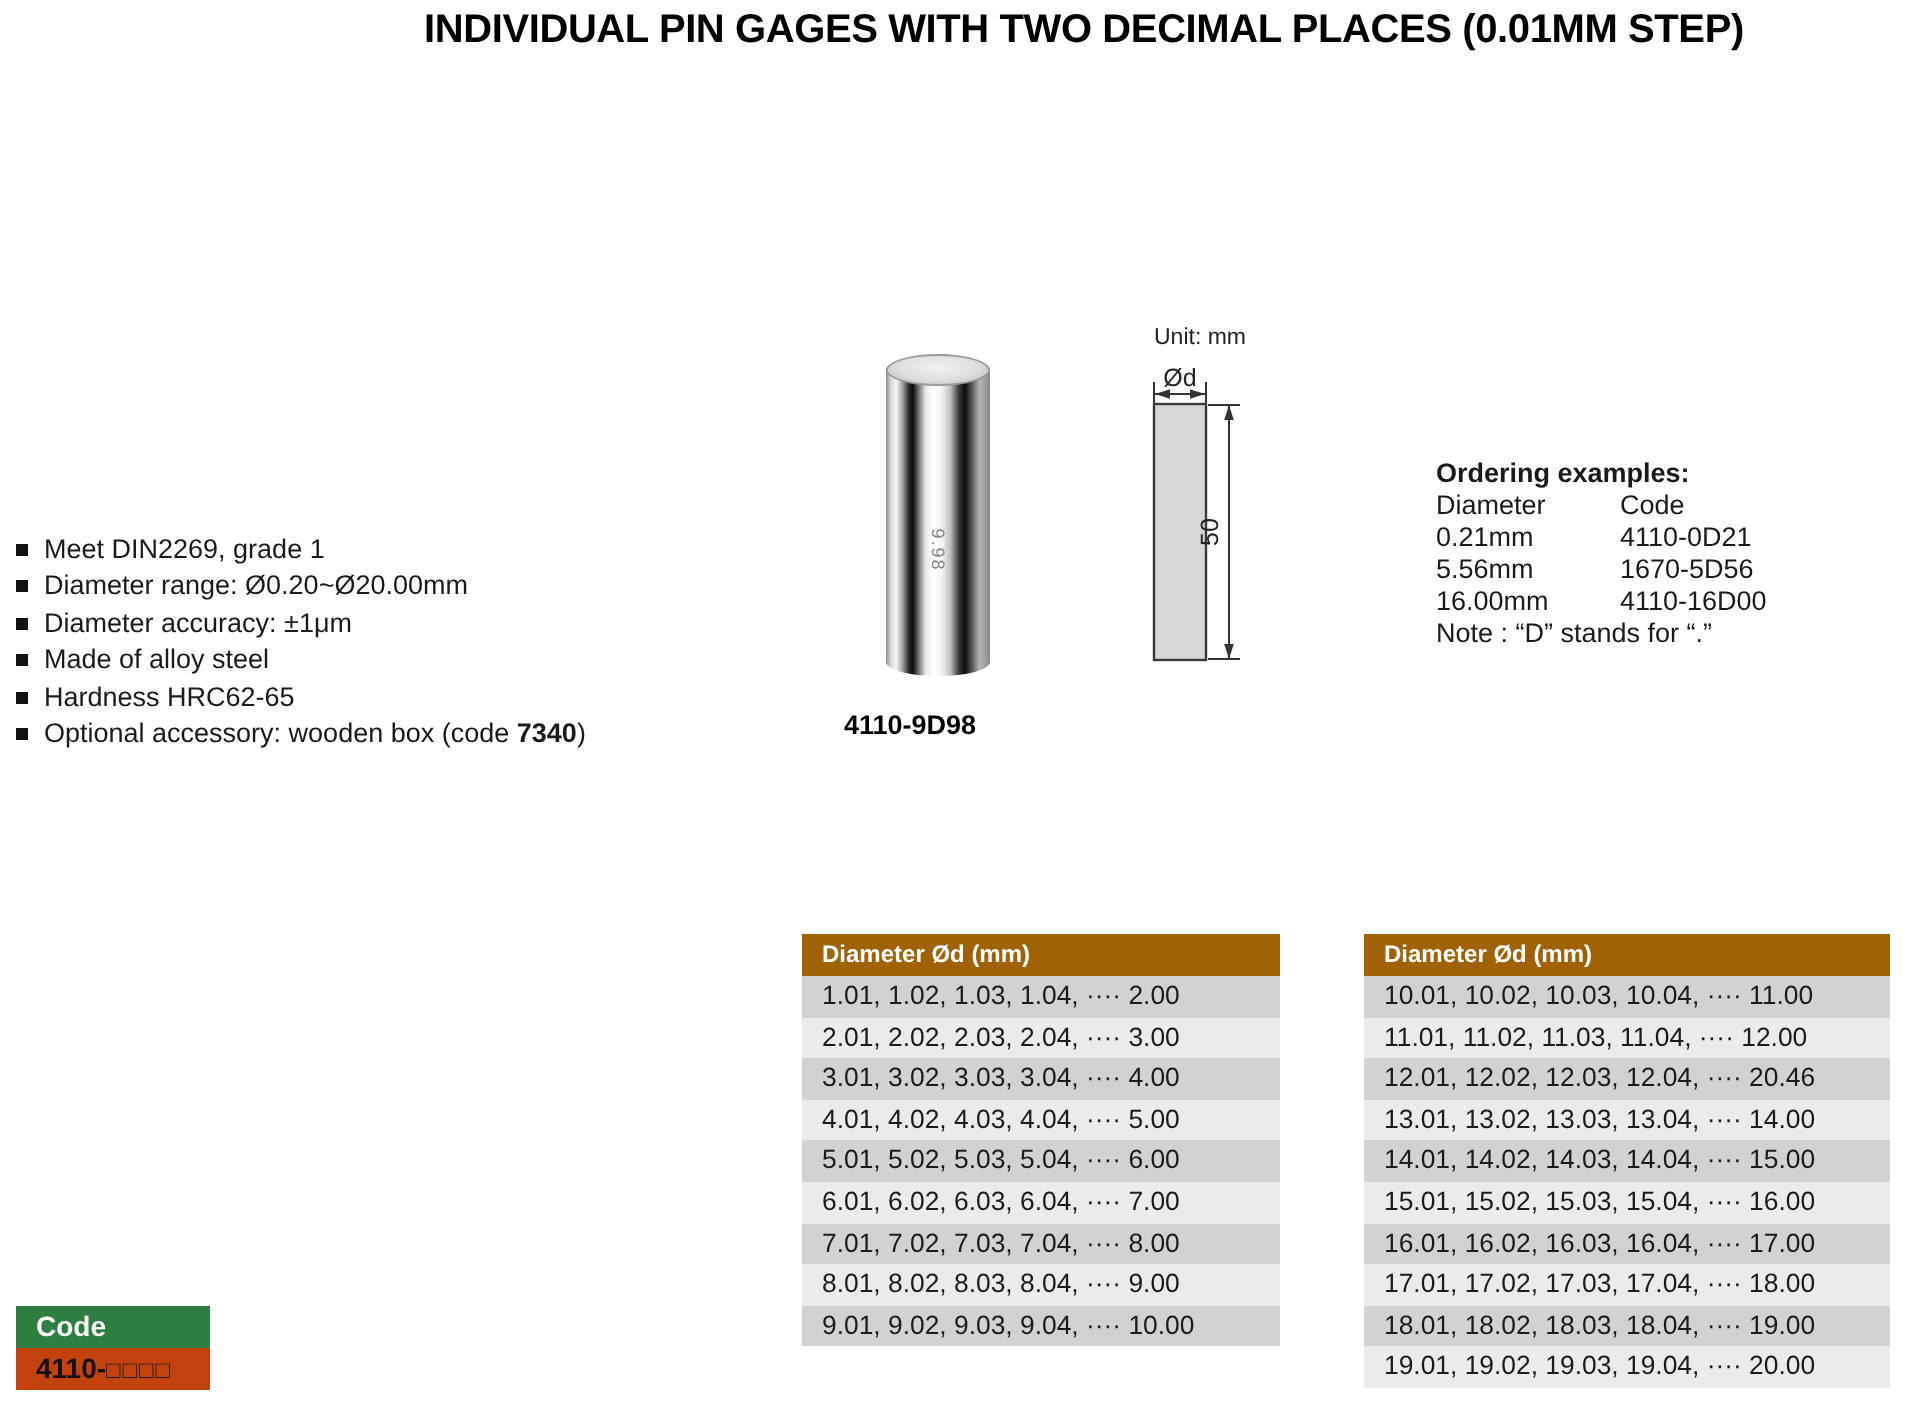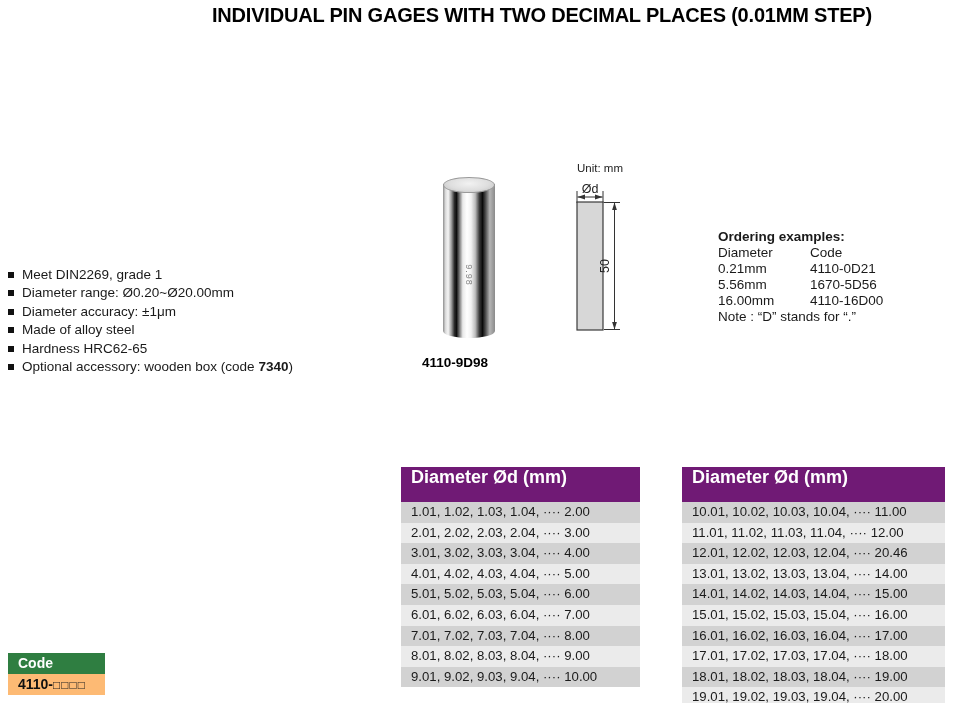--- a/index.html
+++ b/index.html
@@ -56,38 +56,38 @@
   
   .ordering{position:absolute;left:718px;top:217px;font-size:13.5px;line-height:16px;}
   .ordering .head{font-weight:bold;margin-top:12px;}
   .ord-row{display:flex;white-space:nowrap;}
   .ord-row .diam{width:92px;}
   
   .dtable{position:absolute;top:467px;}
   .dtable.left{left:401px;width:239px;}
   .dtable.right{left:682px;width:263px;}
   .dtable .thead{
-    height:35px;line-height:21px;padding-left:10px;
-    background:#701a75;color:#ffffff;font-weight:bold;font-size:18px;
+    height:21px;line-height:21px;padding-left:10px;
+    background:#a16207;color:#ffffff;font-weight:bold;font-size:12px;
   }
   .dtable .trow{
     height:20.6px;line-height:20.6px;padding-left:10px;
     font-size:13.2px;white-space:nowrap;color:#1b1b1b;
   }
   .dtable .trow:nth-child(odd){background:#d2d2d2;}
   .dtable .trow:nth-child(even){background:#ebebeb;}
   
   .codeblock{position:absolute;left:8px;top:653px;width:97px;}
   .codeblock .chead{
     height:21px;line-height:21px;padding-left:10px;
     background:#2f7e41;color:#ffffff;font-weight:bold;font-size:14px;
   }
   .codeblock .cval{
     height:21px;line-height:21px;padding-left:10px;
-    background:#fdba74;font-size:14px;white-space:nowrap;
+    background:#c2410c;font-size:14px;white-space:nowrap;
   }
   .codeblock .cval .prefix{font-weight:bold;color:#111;}
   .codeblock .cval .boxes{font-size:12px;letter-spacing:1px;color:#222;}
 </style>
 </head>
 <body>
 
 <div id="page">
 
   <div class="title">INDIVIDUAL PIN GAGES WITH TWO DECIMAL PLACES (0.01MM STEP)</div>

